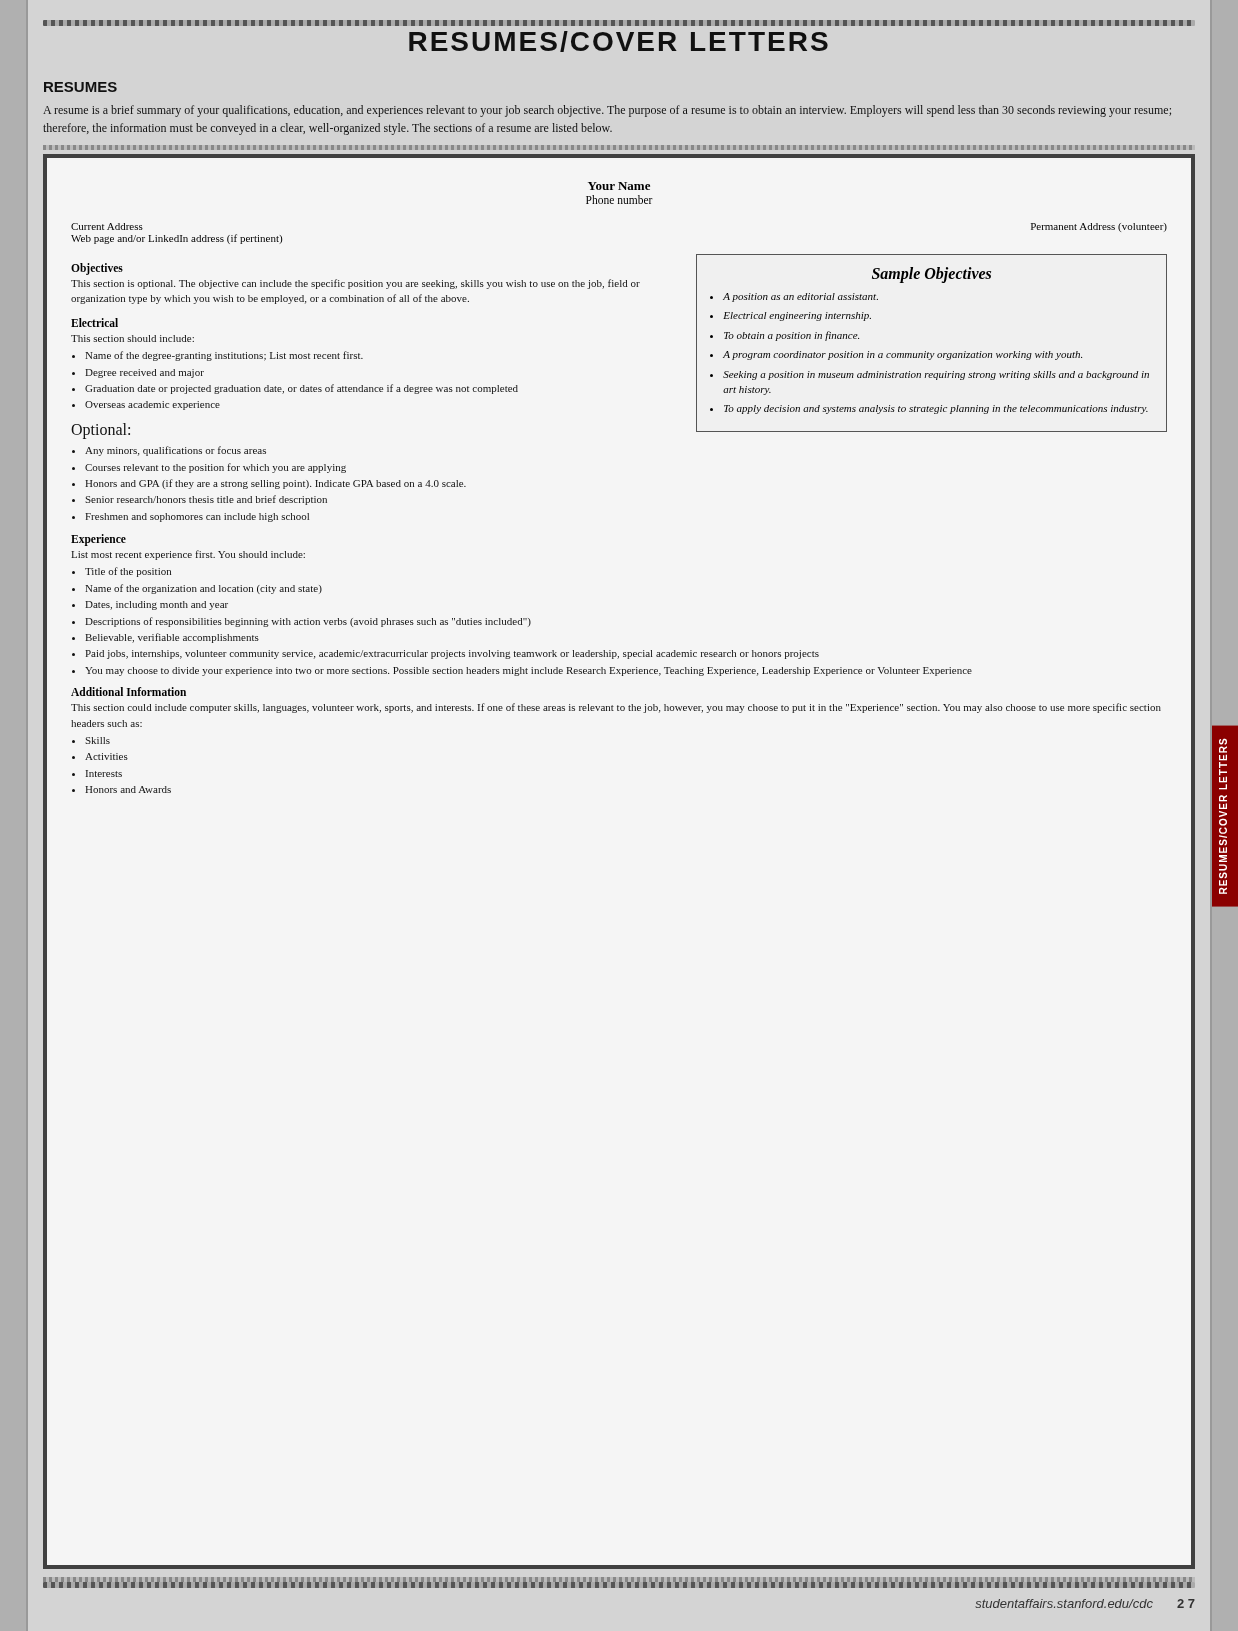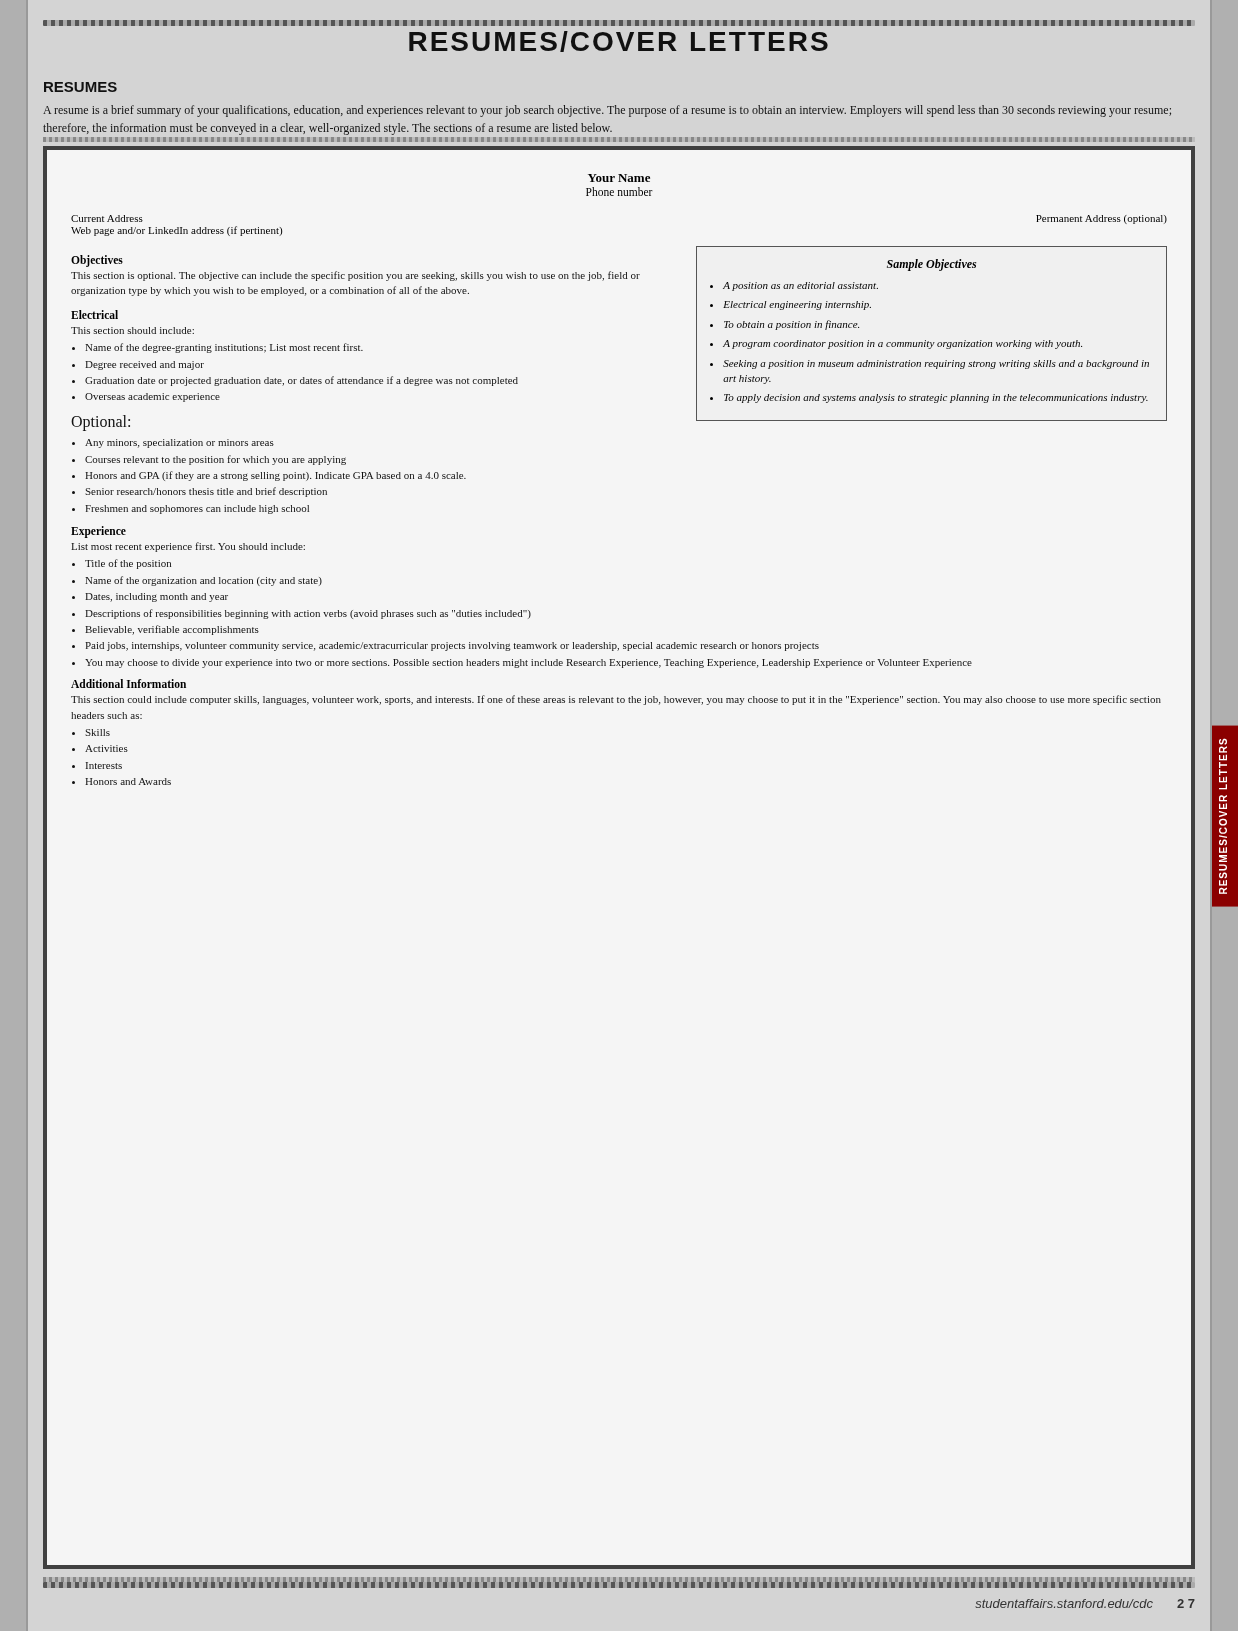--- a/index.html
+++ b/index.html
@@ -73,21 +73,21 @@
       font-weight: 900;
       font-family: Arial, Helvetica, sans-serif;
       margin-bottom: 6px;
       color: #111;
     }
 
     .intro-text {
       font-size: 12px;
       line-height: 1.5;
       color: #111;
-      margin-bottom: 0;
+      margin-bottom: 8px;
     }
 
     
     .resume-doc {
       background: #f5f5f5;
       border: 4px solid #404040;
       padding: 20px 24px 20px 24px;
       position: relative;
       flex: 1;
     }
@@ -158,21 +158,21 @@
       border: 1.5px solid #555;
       padding: 10px 12px;
       background: #f0f0f0;
       font-size: 11px;
     }
 
     .sample-objectives-title {
       font-weight: bold;
       font-style: italic;
       text-align: center;
-      font-size: 12px;
+      font-size: 16px;
       margin-bottom: 6px;
     }
 
     .sample-objectives-box ul {
       margin-left: 14px;
     }
 
     .sample-objectives-box ul li {
       font-style: italic;
       margin-bottom: 4px;
@@ -262,21 +262,21 @@
       <div class="your-name">Your Name</div>
       <div class="sub">Phone number</div>
     </div>
 
     <div class="address-row">
       <div class="address-left">
         <div>Current Address</div>
         <div>Web page and/or LinkedIn address (if pertinent)</div>
       </div>
       <div class="address-right">
-        <div>Permanent Address (optional)</div>
+        <div>Permanent Address (volunteer)</div>
       </div>
     </div>
 
     <div class="two-col">
       <div class="left-col">
         <div class="resume-section-title">Objectives</div>
         <div class="resume-body-text">This section is optional. The objective can include the specific position you are seeking, skills you wish to use on the job, field or organization type by which you wish to be employed, or a combination of all of the above.</div>
 
         <div class="resume-section-title" style="margin-top:10px;">Electrical</div>
         <div class="resume-body-text">This section should include:</div>
@@ -285,21 +285,21 @@
               <li>Name of the degree-granting institutions; List most recent first.</li>
               <li>Degree received and major</li>
               <li>Graduation date or projected graduation date, or dates of attendance if a degree was not completed</li>
               <li>Overseas academic experience</li>
             </ul>
         </div>
 
         <div class="resume-body-text optional-label">Optional:</div>
         <div class="resume-body-text">
           <ul id="optional-list">
-              <li>Any minors, specialization or minors areas</li>
+              <li>Any minors, qualifications or focus areas</li>
               <li>Courses relevant to the position for which you are applying</li>
               <li>Honors and GPA (if they are a strong selling point). Indicate GPA based on a 4.0 scale.</li>
               <li>Senior research/honors thesis title and brief description</li>
               <li>Freshmen and sophomores can include high school</li>
             </ul>
         </div>
       </div>
 
       <div class="right-col">
         <div class="sample-objectives-box">

